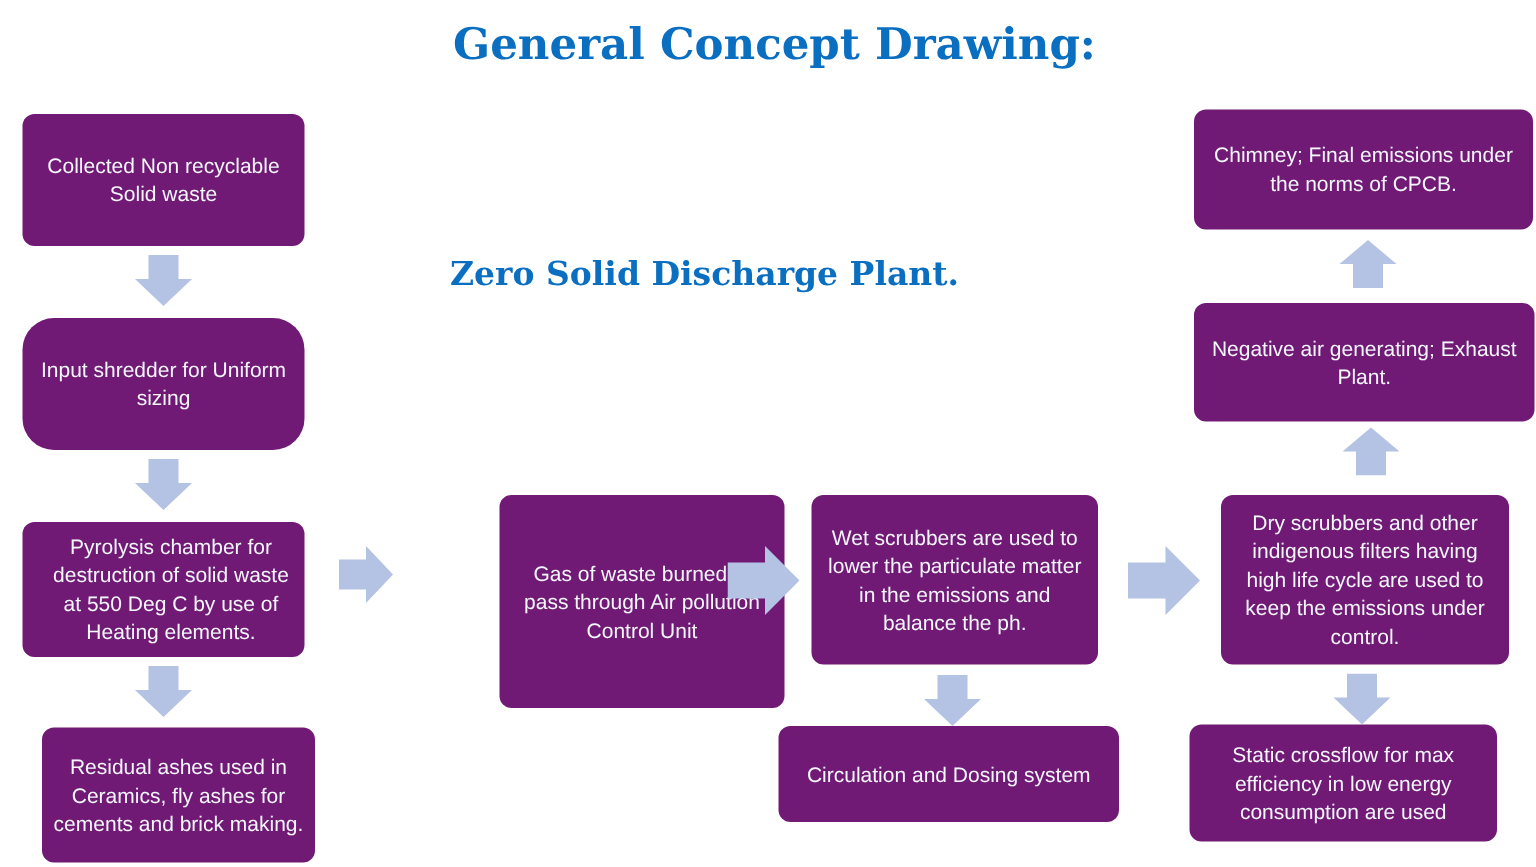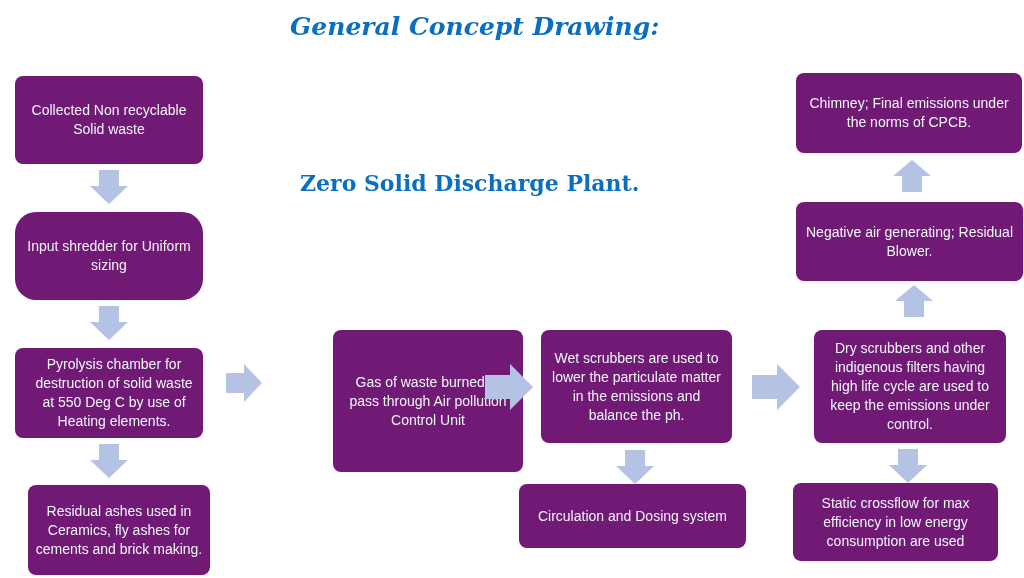--- a/index.html
+++ b/index.html
@@ -1,39 +1,39 @@
 <!DOCTYPE html>
 <html><head>
 <meta charset="utf-8">
 <style>
   html, body { margin:0; padding:0; background:#ffffff; }
   body { width:1024px; height:578px; position:relative; overflow:hidden; font-family:"Liberation Sans", sans-serif; }
   .title { position:absolute; color:#0b6fc1; font-family:"DejaVu Serif", serif; font-weight:bold; white-space:nowrap; }
-  #t1 { left:290px; top:12px; font-size:25px;font-style:italic; }
+  #t1 { left:302px; top:12px; font-size:29px; }
   #t2 { left:300px; top:146px; font-size:22px;margin-top:24px; }
   .box { position:absolute; background:#701a75; border-radius:8px; color:#f3f6fc; display:flex; align-items:center; justify-content:center; text-align:center; font-size:14px; line-height:19px; box-sizing:border-box; padding:4px 6px; }
   .arrow { position:absolute; }
   .arrow svg { display:block; }
 </style>
 </head>
 <body>
 
 <div id="t1" class="title">General Concept Drawing:</div>
 <div id="t2" class="title">Zero Solid Discharge Plant.</div>
 
 <div class="box" style="left:15px;top:76px;width:188px;height:88px;">Collected Non recyclable Solid waste</div>
 <div class="box" style="left:15px;top:212px;width:188px;height:88px;border-radius:21px;">Input shredder for Uniform sizing</div>
 <div class="box" style="left:15px;top:348px;width:188px;height:90px;padding-left:16px;">Pyrolysis chamber for destruction of solid waste at 550 Deg C by use of Heating elements.</div>
 <div class="box" style="left:28px;top:485px;width:182px;height:90px;">Residual ashes used in Ceramics, fly ashes for cements and brick making.</div>
 <div class="box" style="left:285px;top:330px;width:190px;height:142px;margin-left:48px;">Gas of waste burned to pass through Air pollution Control Unit</div>
 <div class="box" style="left:541px;top:330px;width:191px;height:113px;">Wet scrubbers are used to lower the particulate matter in the emissions and balance the ph.</div>
 <div class="box" style="left:519px;top:484px;width:227px;height:64px;">Circulation and Dosing system</div>
 <div class="box" style="left:814px;top:330px;width:192px;height:113px;">Dry scrubbers and other indigenous filters having high life cycle are used to keep the emissions under control.</div>
 <div class="box" style="left:793px;top:483px;width:205px;height:78px;">Static crossflow for max efficiency in low energy consumption are used</div>
-<div class="box" style="left:796px;top:202px;width:227px;height:79px;">Negative air generating; Residual Blower.</div>
+<div class="box" style="left:796px;top:202px;width:227px;height:79px;">Negative air generating; Exhaust Plant.</div>
 <div class="box" style="left:796px;top:73px;width:226px;height:80px;">Chimney; Final emissions under the norms of CPCB.</div>
 
 <div class="arrow" style="left:90px;top:170px;">
   <svg width="38" height="34" viewBox="0 0 38 34">
       <polygon points="9,0 29,0 29,16 38,16 19,34 0,16 9,16" fill="#b4c3e3"></polygon>
     </svg>
 </div>
 <div class="arrow" style="left:90px;top:306px;">
   <svg width="38" height="34" viewBox="0 0 38 34">
       <polygon points="9,0 29,0 29,16 38,16 19,34 0,16 9,16" fill="#b4c3e3"></polygon>

